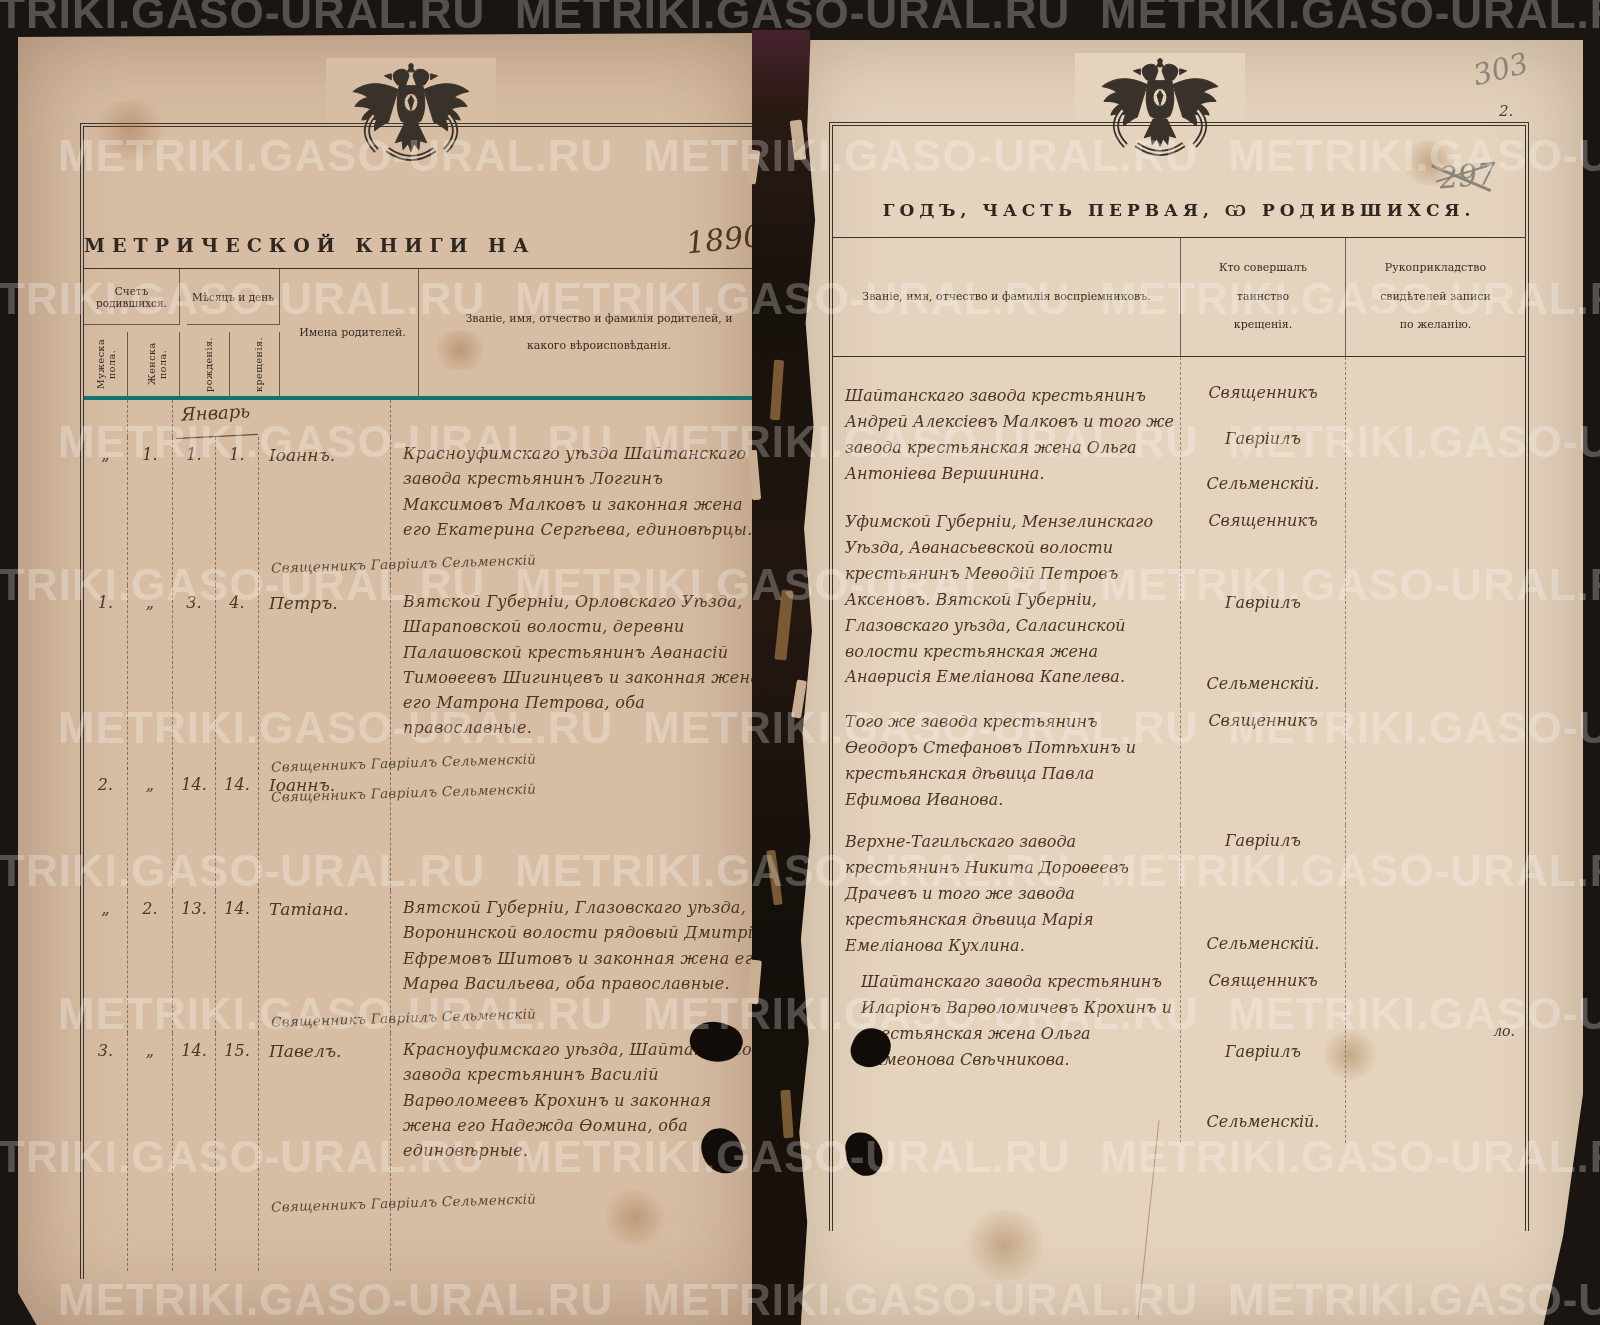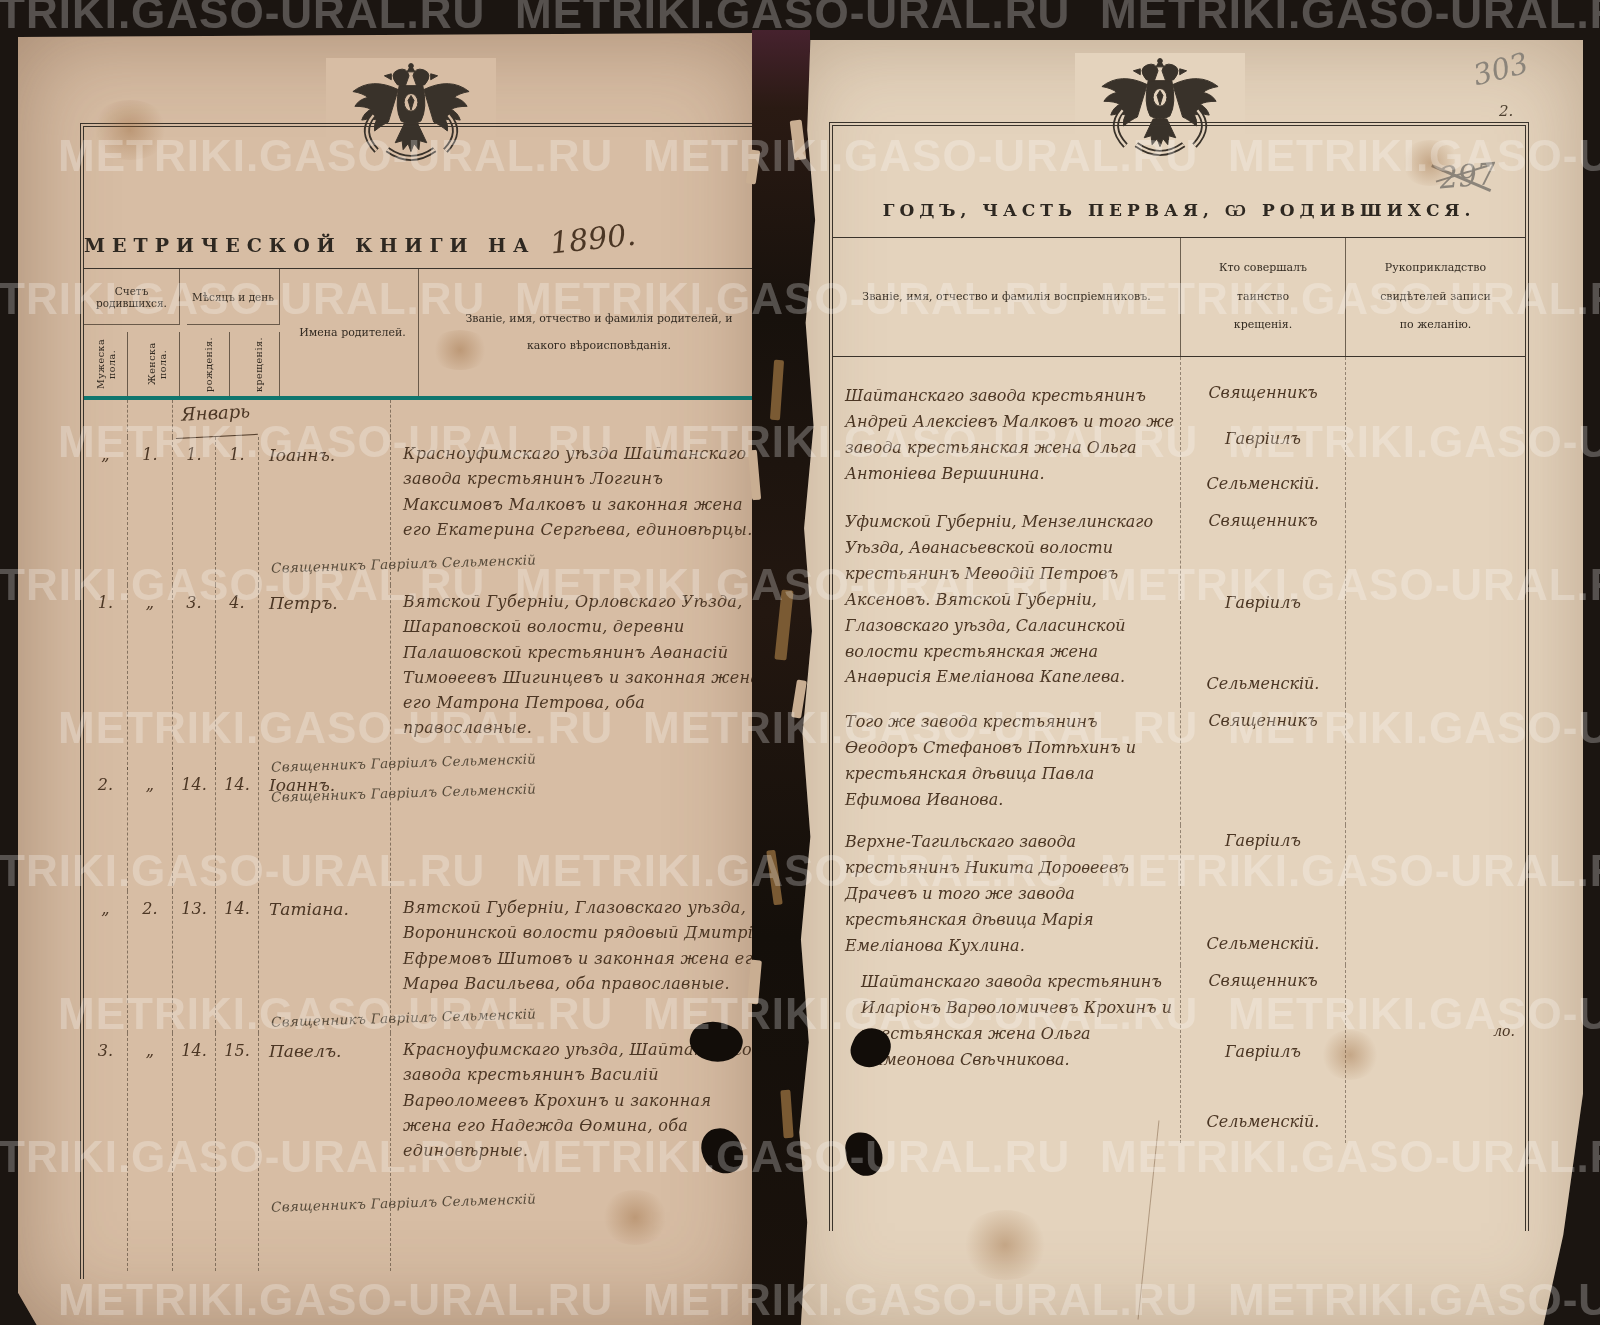--- a/index.html
+++ b/index.html
@@ -20,21 +20,21 @@
     background:linear-gradient(180deg,#46222e 0%,#2a1a13 6%,#17110c 22%,#231710 45%,#140f0a 70%,#1a120c 100%);}
   .shard{position:absolute;background:#c9ae92;border-radius:2px;}
   .shard.b{background:#7a5a33;}
 
   
   .frame{position:absolute;border:4px double #3a332b;border-bottom:none;}
   .lp-frame{left:62px;top:90px;width:688px;height:1152px;}
   .rp-frame{left:36px;top:82px;width:692px;height:1105px;}
 
   
-  .lp-title{height:141px;display:flex;align-items:flex-end;justify-content:flex-start;gap:14px;padding-bottom:12px;box-sizing:border-box;}
+  .lp-title{height:141px;display:flex;align-items:flex-end;justify-content:space-between;gap:14px;padding-bottom:12px;box-sizing:border-box;}
   .rp-title{height:111px;display:flex;align-items:flex-end;justify-content:center;padding-bottom:16px;box-sizing:border-box;}
   .printed-title{font-size:19px;font-weight:bold;letter-spacing:7px;color:#2e2821;}
   .rp-title .printed-title{font-size:17px;letter-spacing:5px;}
 
   
   .hand{font-style:italic;color:#4b3624;}
   .year{font-size:30px;transform:rotate(-6deg);}
 
   
   .lp-head{display:grid;grid-template-columns:44px 45px 43px 43px 132px 1fr;grid-template-rows:56px 64px;

